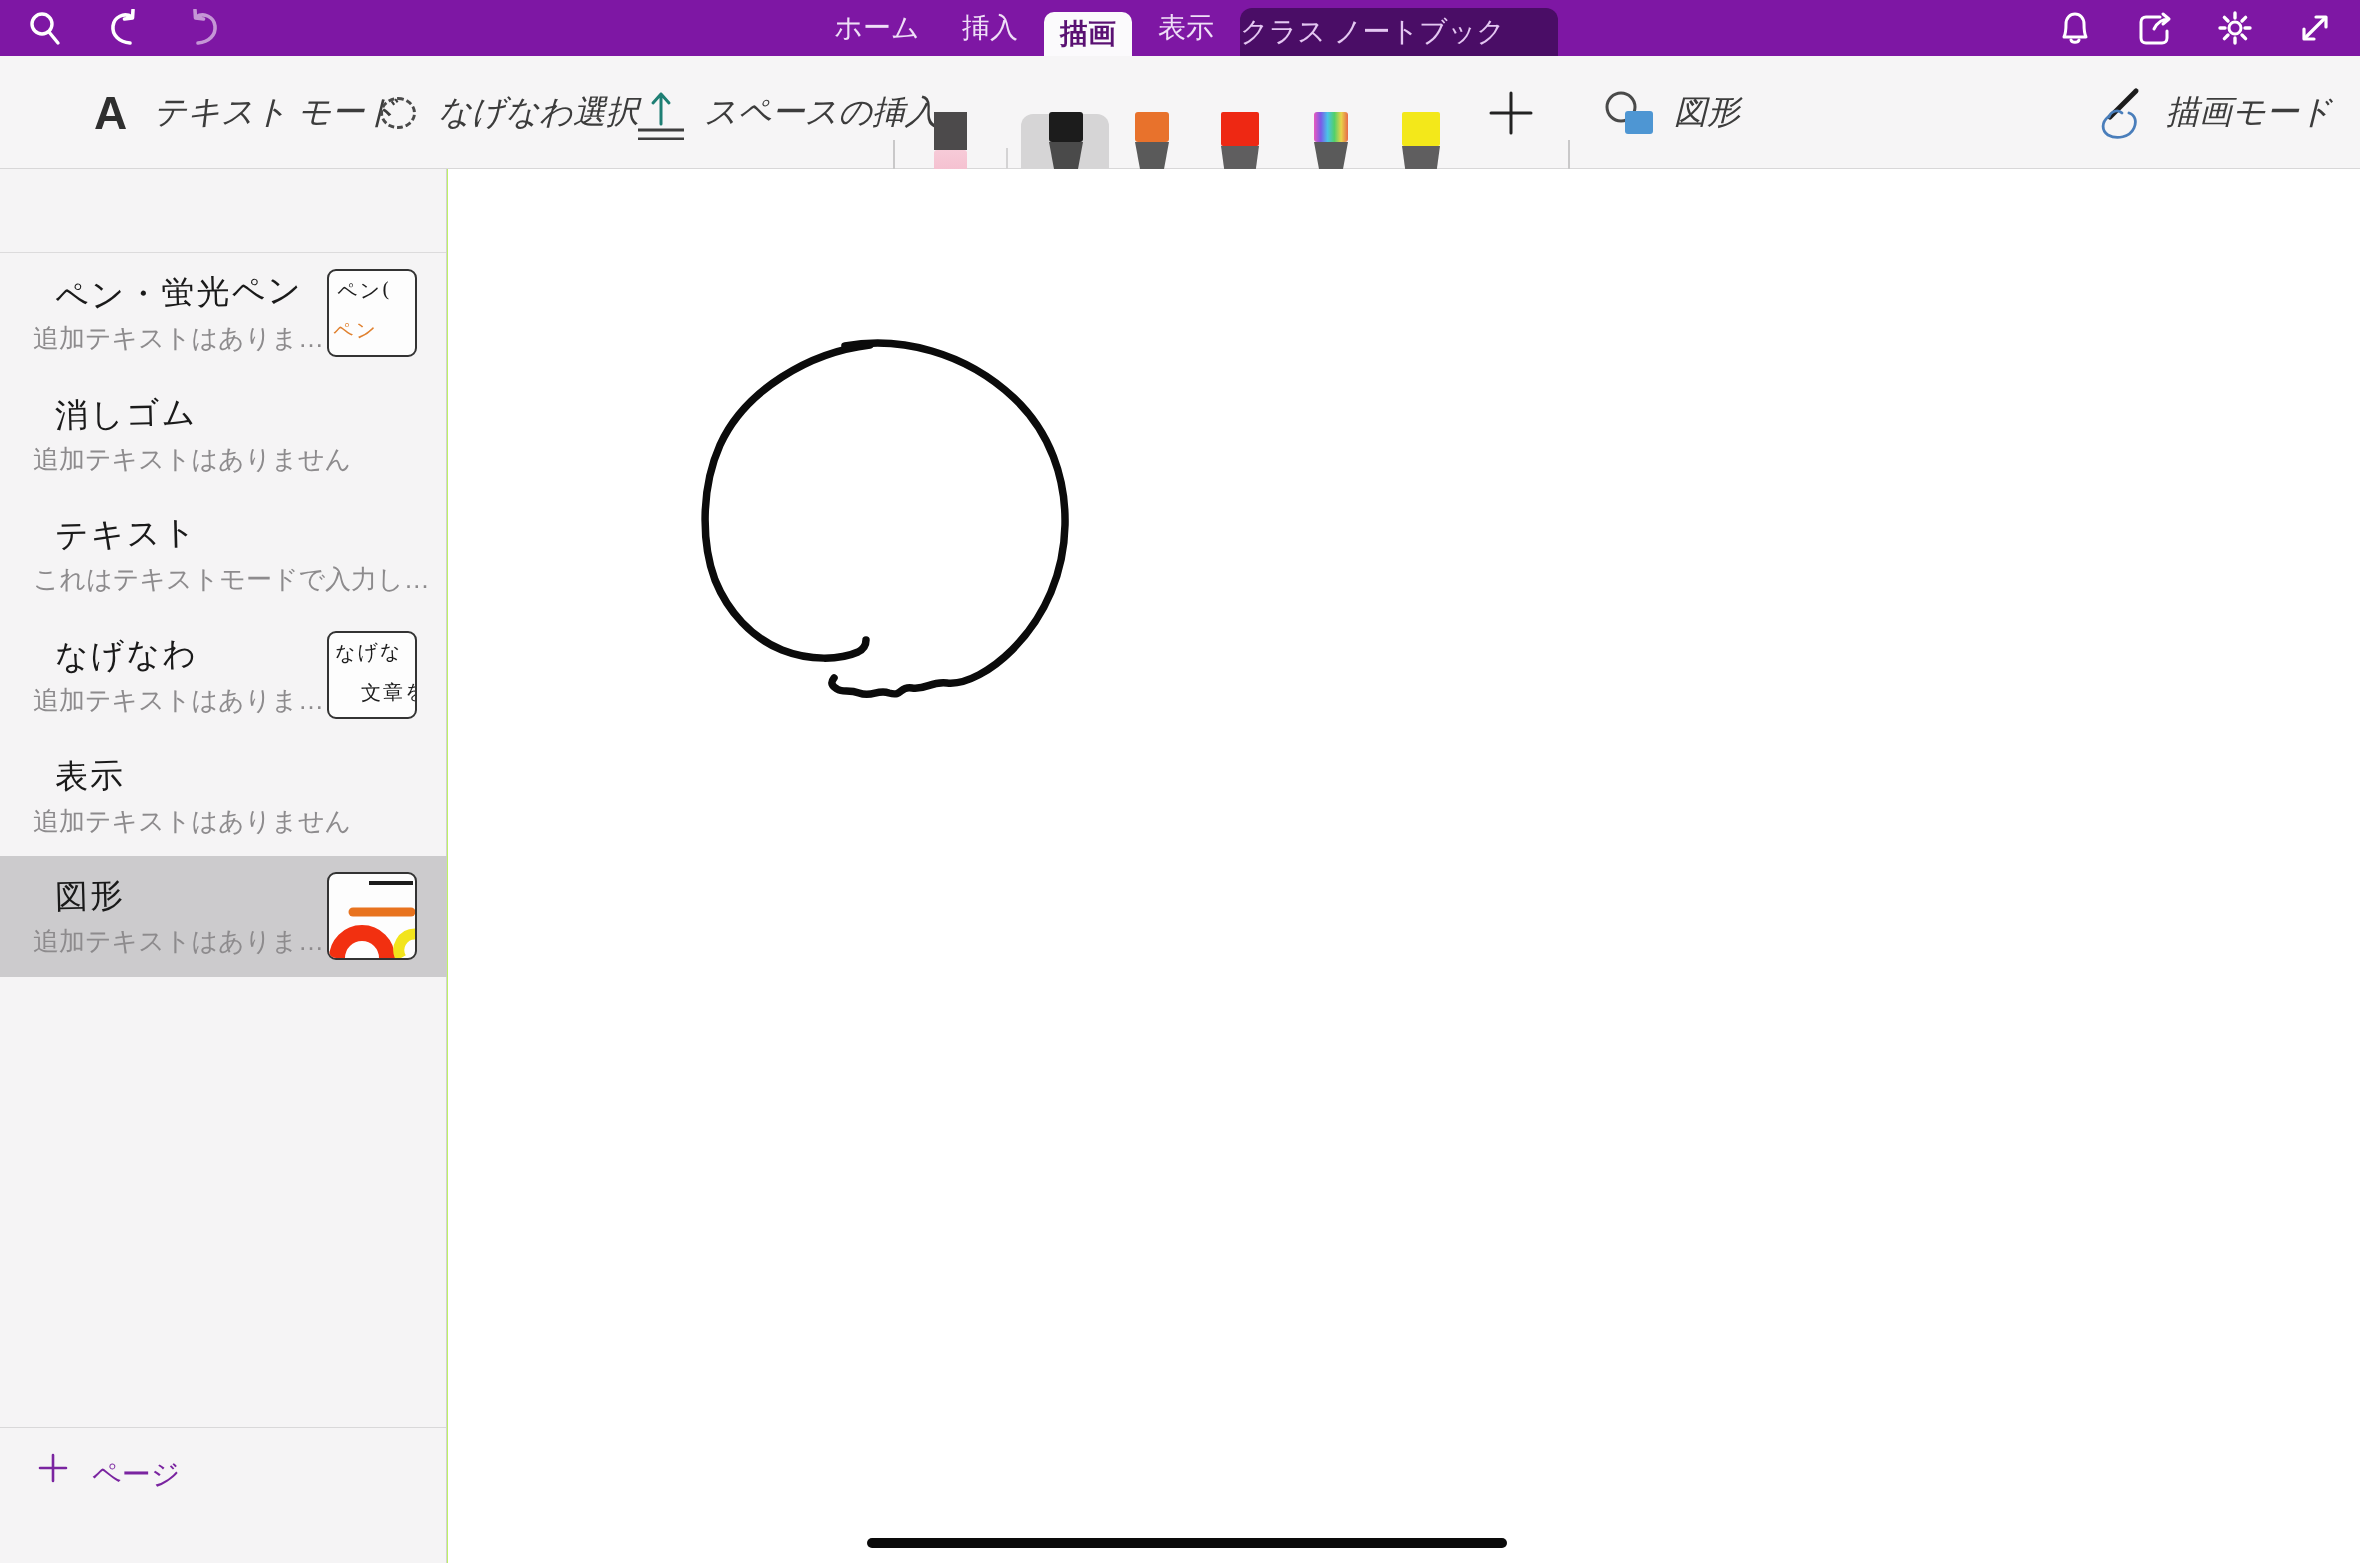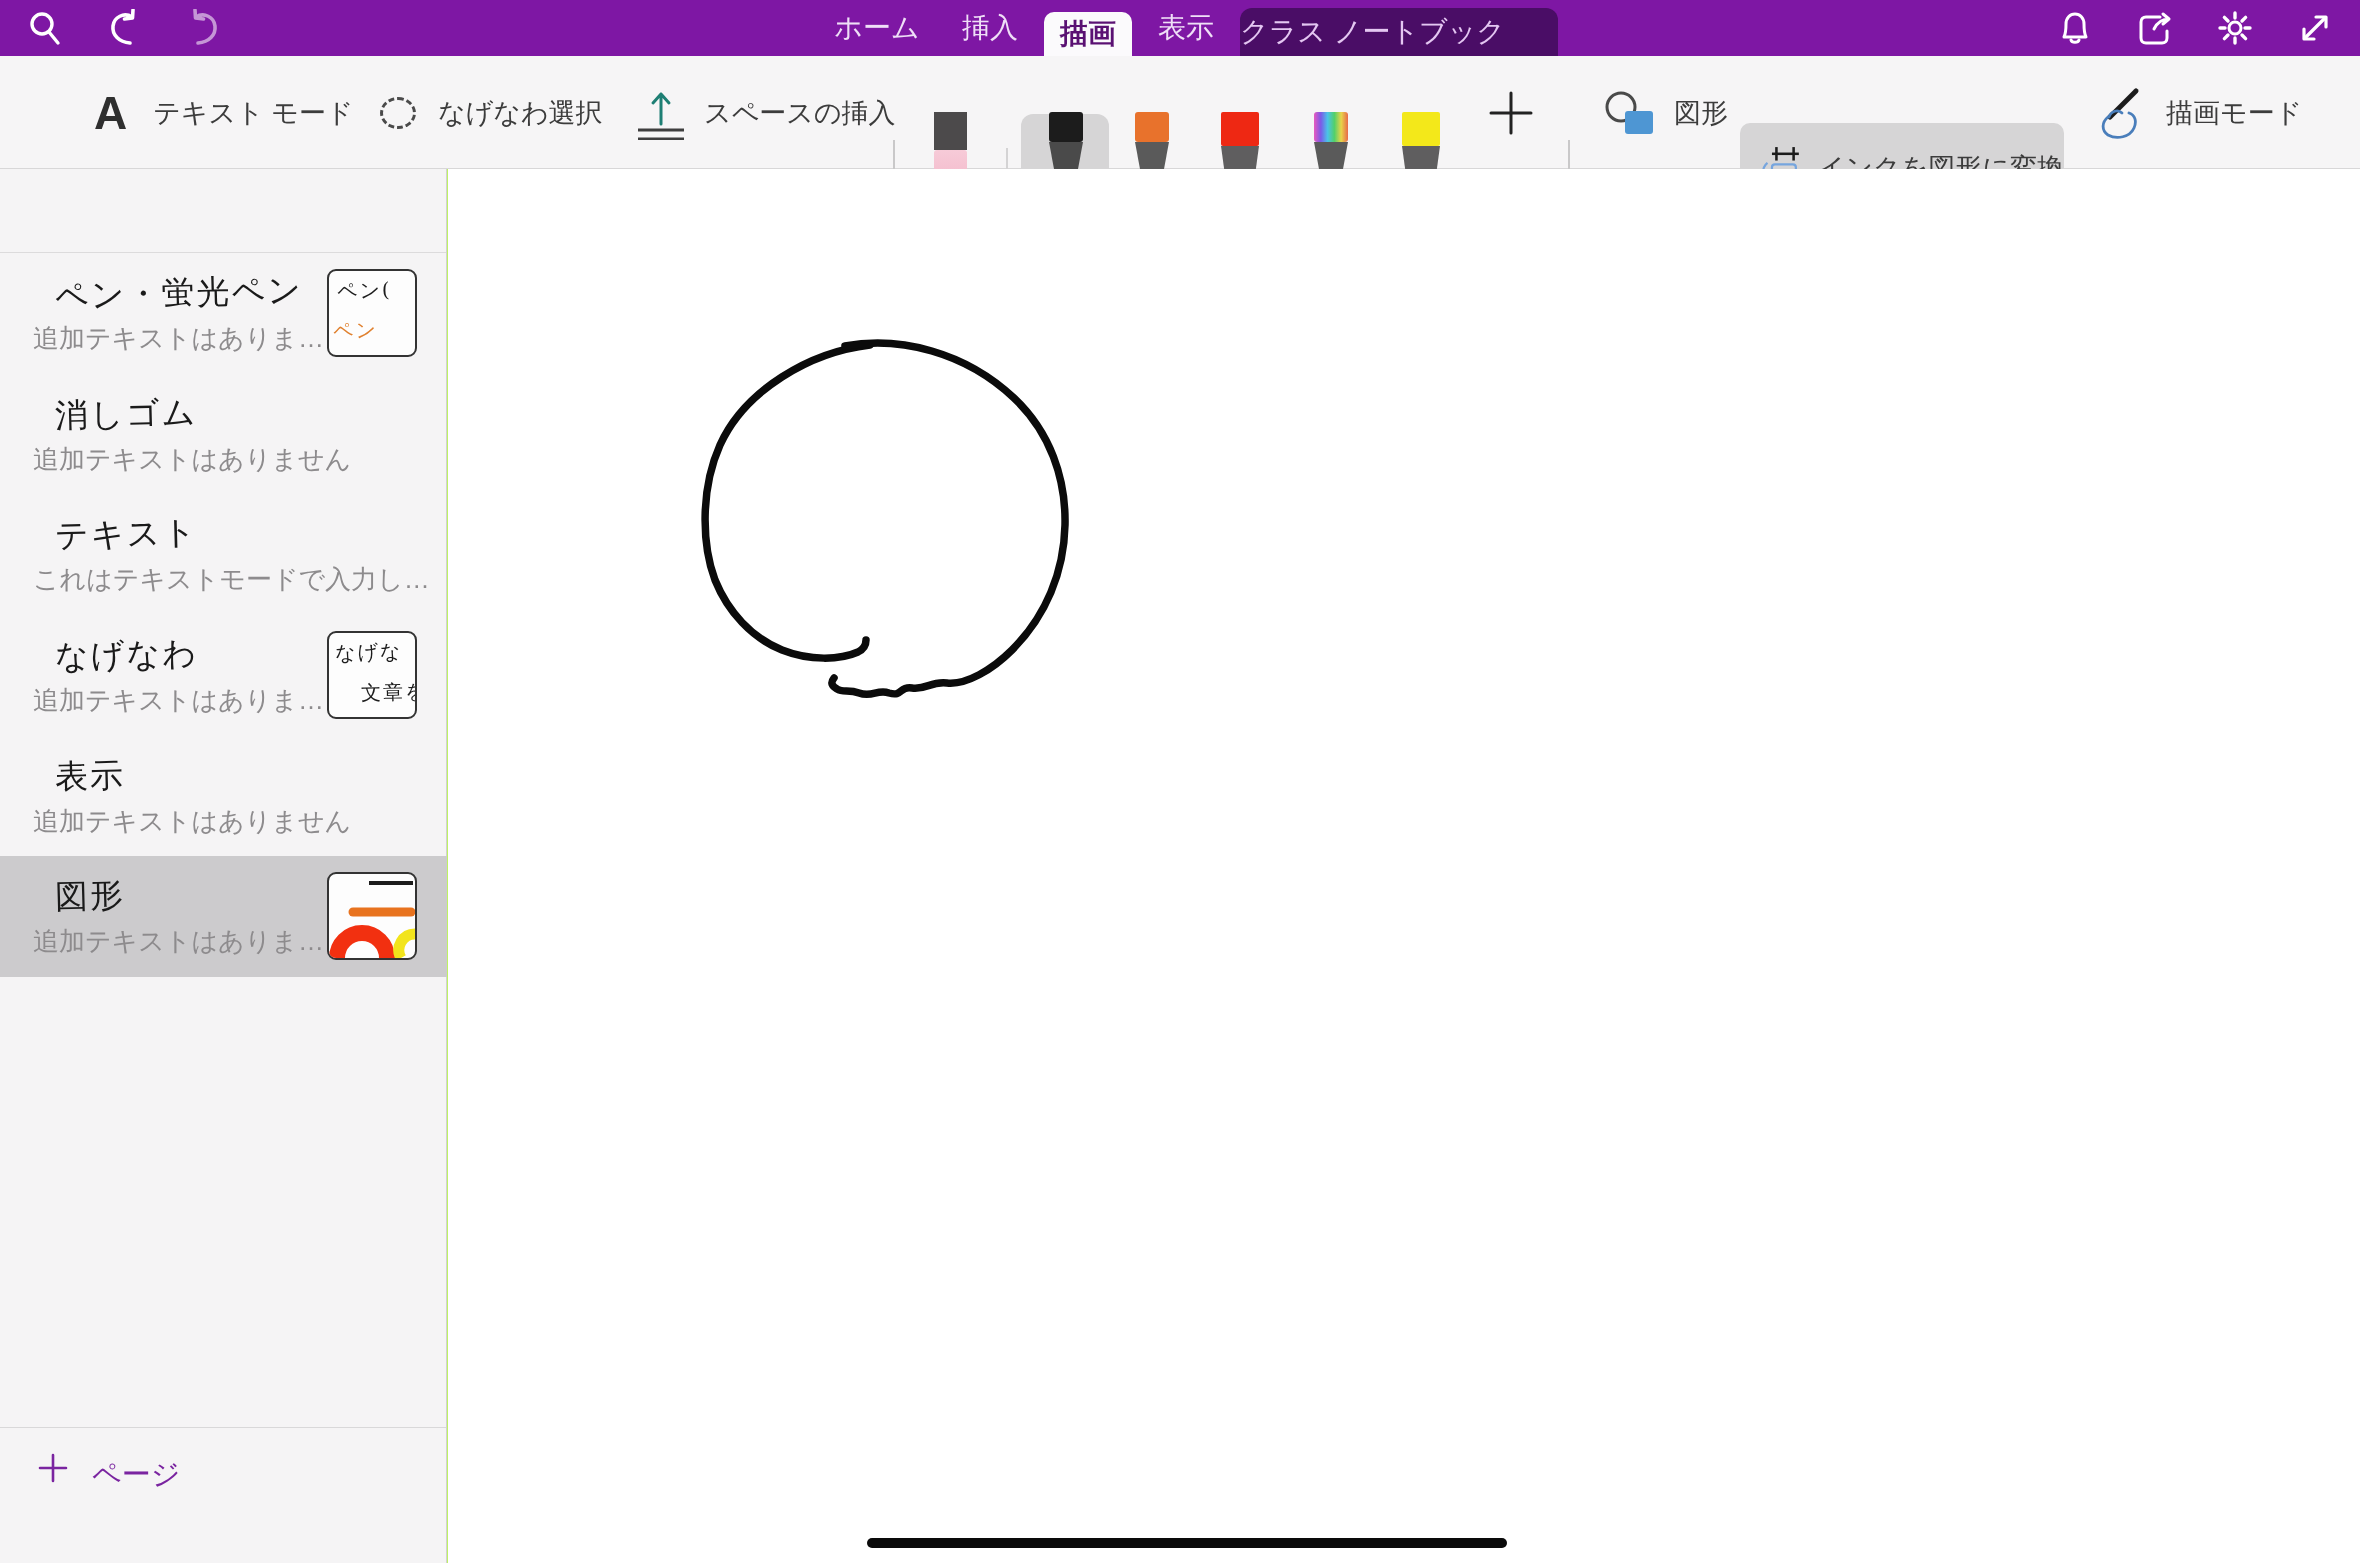--- a/index.html
+++ b/index.html
@@ -13,21 +13,21 @@
          font-size:28px; color:#EFDFF7; cursor:default; }
   .tab-pill-sel { position:absolute; top:12px; height:44px; line-height:44px; text-align:center;
          background:#FBFAFC; border-radius:10px 10px 0 0; color:#5A1173; font-size:28px; font-weight:700; }
   .tab-pill-dark { position:absolute; top:8px; height:48px; line-height:48px; text-align:left;
          background:#4A0D66; border-radius:12px 12px 0 0; color:#E4C7F2; font-size:28px; }
 
   
   .toolbar { position:absolute; left:0; top:56px; width:2360px; height:113px;
              background:#F6F5F6; border-bottom:1px solid #D8D7D8; }
   .tgroup { position:absolute; top:0; height:113px; display:flex; align-items:center; }
-  .tlabel { font-size:27px; color:#3C3C3C; white-space:nowrap; }
+  .tlabel { font-size:33px; color:#3C3C3C; white-space:nowrap;font-style:italic; }
   .divider { position:absolute; top:84px; width:2px; height:58px; background:#C9C8C9; }
   .divider.small { top:92px; height:56px; background:#D4D3D4; }
   .a-glyph { font-size:46px; font-weight:700; color:#2F2F2F; line-height:1; }
   .lasso { width:36px; height:32px; border:3px dashed #4A4A4A; border-radius:50%; }
   .pen { position:absolute; top:56px; width:48px; height:106px; }
   .pen-sel-bg { position:absolute; left:1021px; top:58px; width:88px; height:106px;
                 background:#D6D5D6; border-radius:12px; }
   .ink-pill { position:absolute; left:1740px; top:67px; width:324px; height:90px;
               background:#D6D5D6; border-radius:10px; display:flex; align-items:center; padding-left:20px; }
 
@@ -190,30 +190,20 @@
     <div class="divider" style="left:1568px"></div>
 
     <div class="tgroup" style="left:1602px">
       <svg width="54" height="48" viewBox="0 0 54 48">
         <circle cx="19" cy="18" r="14" fill="none" stroke="#4A4A4A" stroke-width="3"></circle>
         <rect x="23" y="22" width="28" height="23" rx="3" fill="#4E96D3"></rect>
       </svg>
       <span class="tlabel" style="margin-left:18px">図形</span>
     </div>
 
-    <div class="ink-pill">
-      <svg width="56" height="58" viewBox="0 0 56 58">
-        <line x1="16" y1="10" x2="52" y2="10" stroke="#1c1c1c" stroke-width="3.4"></line>
-        <line x1="22" y1="1" x2="22" y2="19" stroke="#1c1c1c" stroke-width="3.4"></line>
-        <line x1="45" y1="1" x2="45" y2="19" stroke="#1c1c1c" stroke-width="3.4"></line>
-        <path d="M10 22 C 2 28, 2 44, 10 50" fill="none" stroke="#76A5DE" stroke-width="3"></path>
-        <rect x="16" y="24" width="32" height="28" rx="4" fill="none" stroke="#76A5DE" stroke-width="3"></rect>
-      </svg>
-      <span class="tlabel" style="margin-left:16px">インクを図形に変換</span>
-    </div>
 
     <div class="tgroup" style="left:2092px">
       <svg width="58" height="54" viewBox="0 0 58 54">
         <line x1="44" y1="5" x2="18" y2="31" stroke="#1c1c1c" stroke-width="5" stroke-linecap="round"></line>
         <path d="M16 31 C 10 36, 9 44, 16 49 C 25 54, 38 51, 42 42 C 45 35, 43 29, 37 27" fill="none" stroke="#4A7EBB" stroke-width="2.8" stroke-linecap="round"></path>
         <path d="M17 31 C 19 25, 26 23, 30 27" fill="none" stroke="#4A7EBB" stroke-width="2.8" stroke-linecap="round"></path>
       </svg>
       <span class="tlabel" style="margin-left:16px">描画モード</span>
     </div>
   </div>

